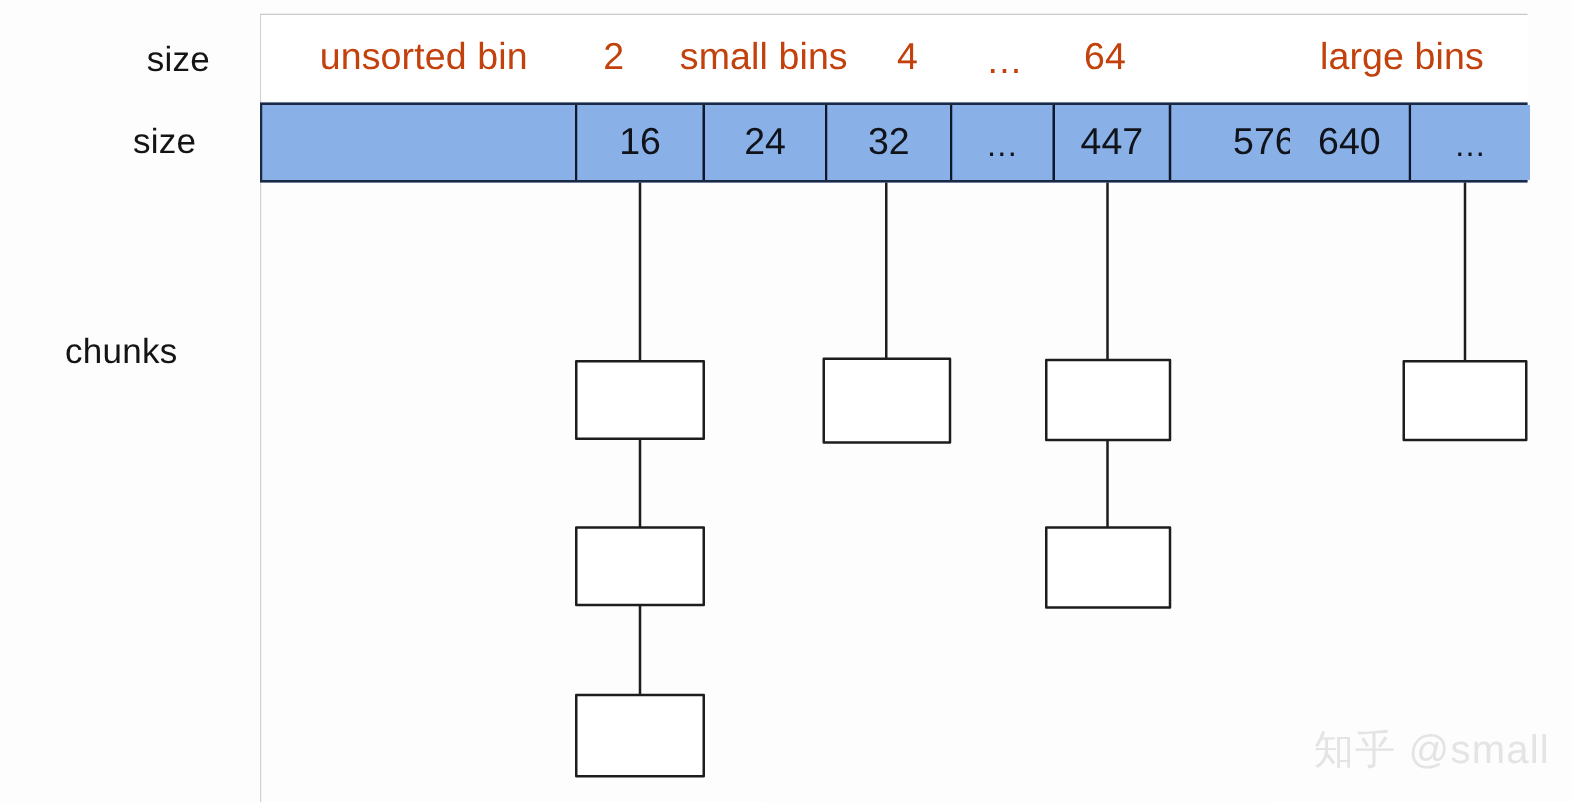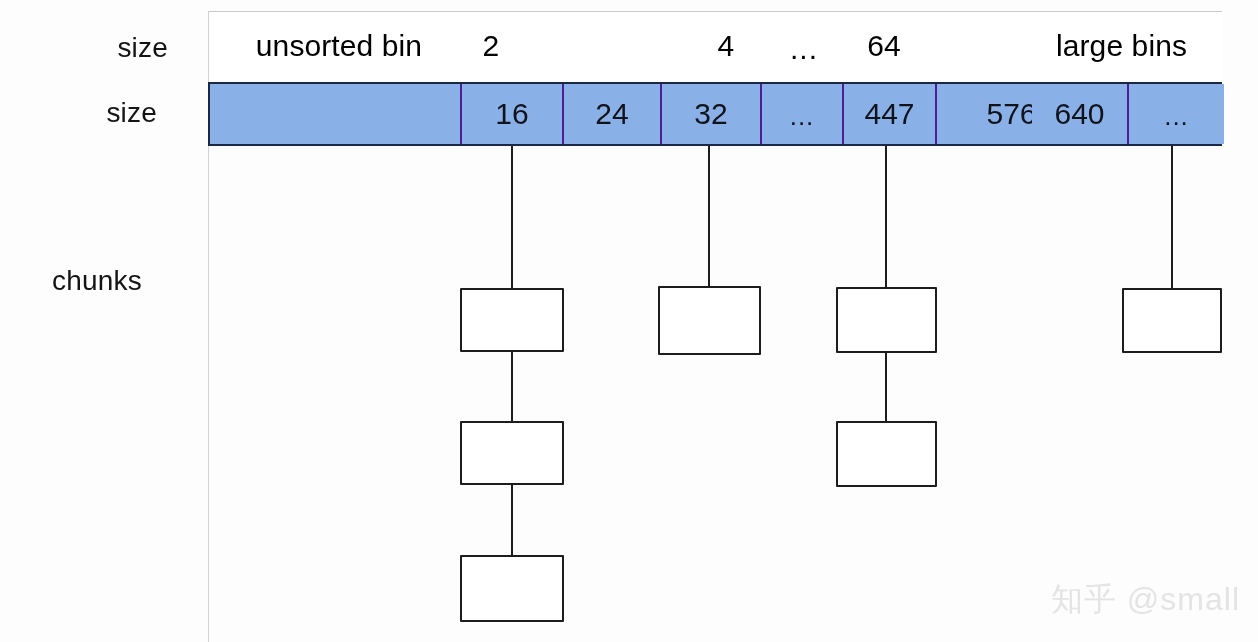--- a/index.html
+++ b/index.html
@@ -62,21 +62,21 @@
     background: #ffffff;
   }
   .index-cell {
     position: absolute;
     top: 0;
     height: 68px;
     display: flex;
     align-items: center;
     justify-content: center;
     font-size: 30px;
-    color: #000000;
+    color: #c2410c;
     white-space: nowrap;
     letter-spacing: 0.1px;
   }
   .index-cell.ellipsis {
     font-size: 30px;
     letter-spacing: 1px;
     align-items: flex-end;
     padding-bottom: 14px;
     box-sizing: border-box;
   }
@@ -95,21 +95,21 @@
   .size-cell {
     position: absolute;
     top: 0;
     bottom: 0;
     display: flex;
     align-items: center;
     justify-content: center;
     font-size: 30px;
     color: #10131a;
     background: #8ab0e8;
-    border-right: 2px solid #4c1d95;
+    border-right: 2px solid #0f172a;
     box-sizing: border-box;
     white-space: nowrap;
   }
   .size-cell.last { border-right: none; }
   .size-cell.ellipsis {
     font-size: 26px;
     letter-spacing: 1px;
     align-items: flex-end;
     padding-bottom: 12px;
     box-sizing: border-box;
@@ -149,20 +149,21 @@
   <div class="row-label lbl-index">size</div>
   <div class="row-label lbl-size">size</div>
   <div class="row-label lbl-chunks">chunks</div>
 
   <div class="table-top-rule"></div>
   <div class="table-left-rule"></div>
 
   <div class="index-strip" id="index-strip">
       <div class="index-cell" style="left: 0px; width: 260px;">unsorted bin</div>
       <div class="index-cell" style="left: 262px; width: 40px;">2</div>
+      <div class="index-cell" style="left: 302px; width: 200px;">small bins</div>
       <div class="index-cell" style="left: 496px; width: 42px;">4</div>
       <div class="index-cell ellipsis" style="left: 560px; width: 70px;">...</div>
       <div class="index-cell" style="left: 640px; width: 70px;">64</div>
       <div class="index-cell" style="left: 812px; width: 201px;">large bins</div>
     </div>
 
   <div class="size-row" id="size-row">
       <div class="size-cell" style="left: 0px; width: 252px;"></div>
       <div class="size-cell" style="left: 252px; width: 102px;">16</div>
       <div class="size-cell" style="left: 354px; width: 98px;">24</div>

